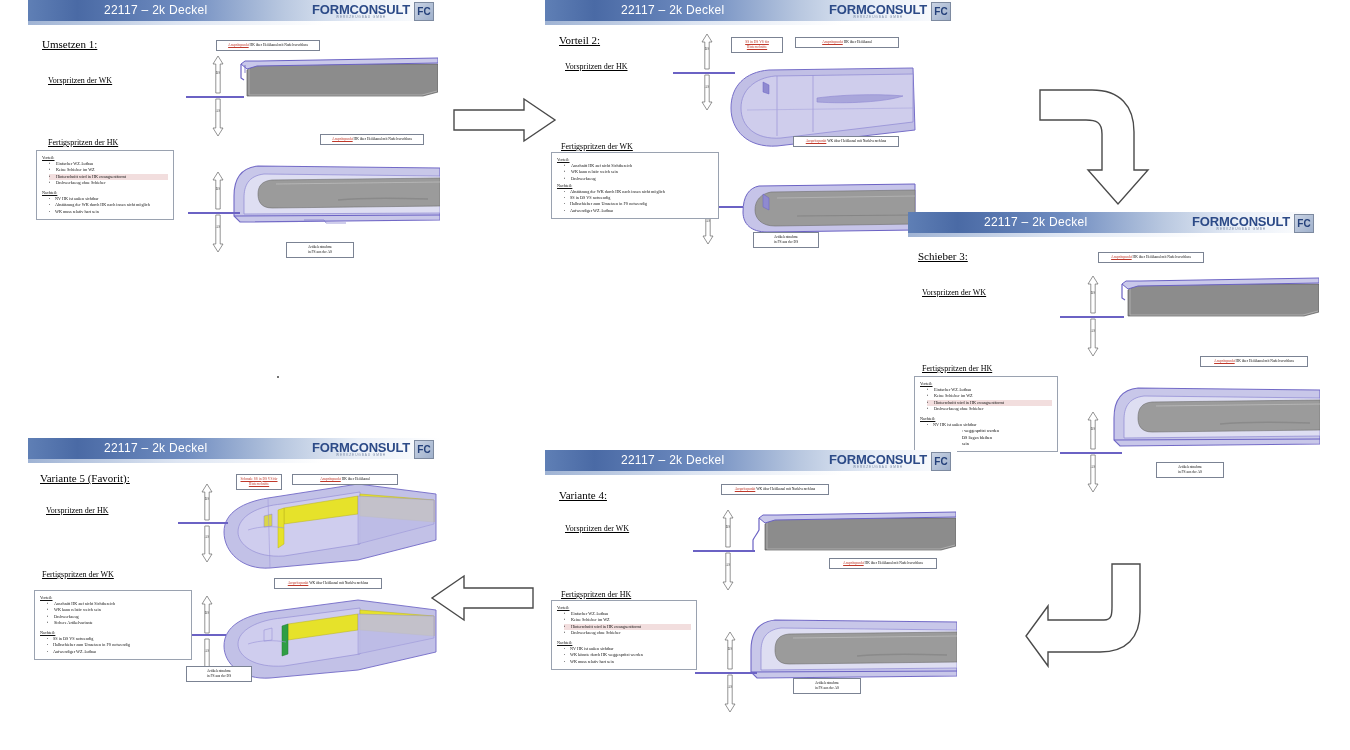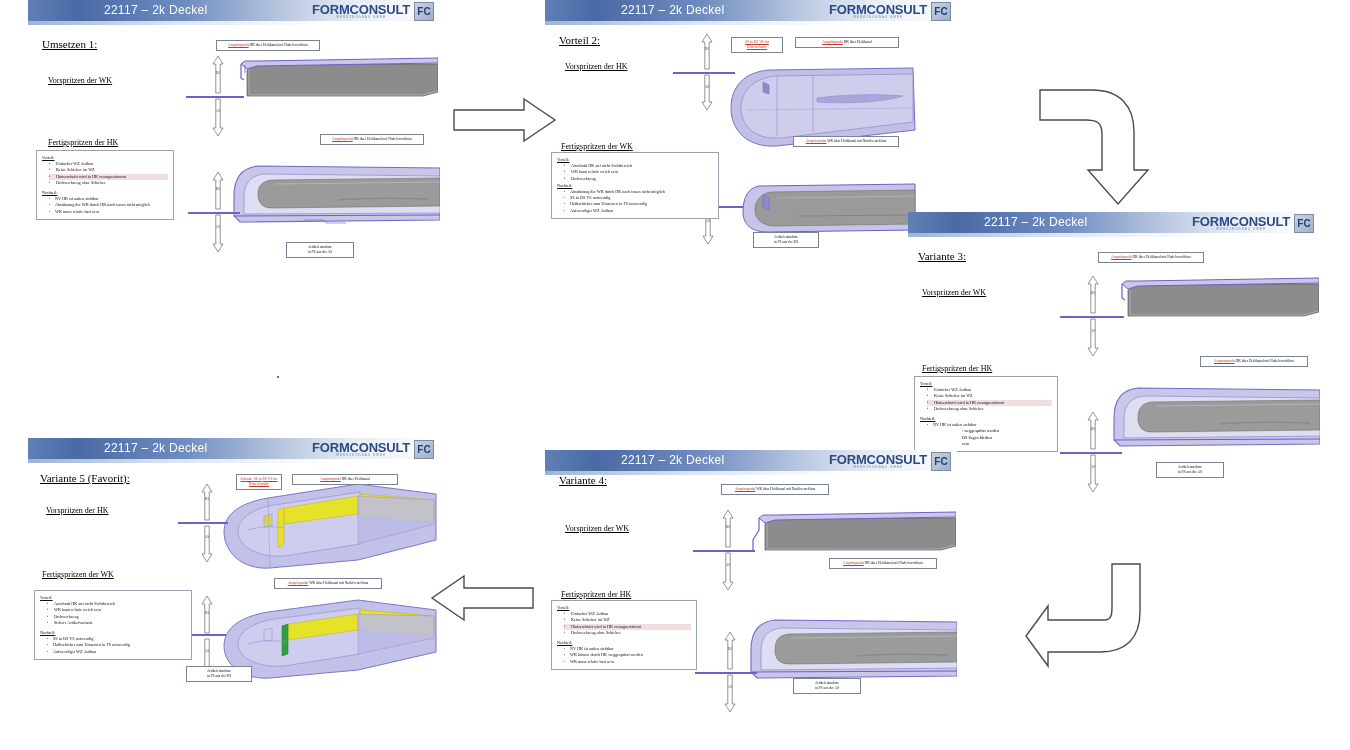--- a/index.html
+++ b/index.html
@@ -224,21 +224,21 @@
     <div class="hdr-title">22117 – 2k Deckel</div>
     <div class="logo">
       <div>
         <div class="logo-txt">FORMCONSULT</div>
         <div class="logo-sub">WERKZEUGBAU GMBH</div>
       </div>
       <div class="logo-box">FC</div>
     </div>
   </div>
 
-  <div class="vtitle" style="left:10px;top:38px;">Variante 3:</div>
+  <div class="vtitle" style="left:10px;top:38px;">Schieber 3:</div>
   <div class="stitle" style="left:14px;top:76px;">Vorspritzen der WK</div>
   <div class="stitle" style="left:14px;top:152px;">Fertigspritzen der HK</div>
 
   <svg class="model" style="left:196px;top:58px;" width="215" height="52" viewBox="0 0 215 52">
     <path d="M24,20 L24,46 L200,46 L215,42 L215,14 L34,14 Z" fill="#8c8c8c" stroke="#5d5d5d" stroke-width=".7"></path>
     <path d="M26,16 L26,45 L199,45 L214,41" fill="none" stroke="#b5b5b5" stroke-width=".8"></path>
     <path d="M18,14 L22,11 L36,11 L215,8 L215,13 L34,16 L24,19 Z" fill="#c9c8ea" stroke="#6b62c4" stroke-width="1"></path>
     <path d="M18,14 L18,28 L21,30" fill="none" stroke="#6b62c4" stroke-width="1.2"></path>
   </svg>
   <div class="ptline" style="left:152px;top:104px;width:64px;"></div>
@@ -309,21 +309,21 @@
     <div class="hdr-title">22117 – 2k Deckel</div>
     <div class="logo">
       <div>
         <div class="logo-txt">FORMCONSULT</div>
         <div class="logo-sub">WERKZEUGBAU GMBH</div>
       </div>
       <div class="logo-box">FC</div>
     </div>
   </div>
 
-  <div class="vtitle" style="left:14px;top:24px;text-decoration:underline;">Variante 4:</div>
+  <div class="vtitle" style="left:14px;top:39px;text-decoration:underline;">Variante 4:</div>
   <div class="stitle" style="left:20px;top:74px;">Vorspritzen der WK</div>
   <div class="stitle" style="left:16px;top:140px;">Fertigspritzen der HK</div>
 
   <svg class="model" style="left:196px;top:52px;" width="215" height="58" viewBox="0 0 215 58">
     <path d="M24,22 L24,48 L200,48 L215,44 L215,16 L34,16 Z" fill="#8c8c8c" stroke="#5d5d5d" stroke-width=".7"></path>
     <path d="M26,18 L26,47 L199,47 L214,43" fill="none" stroke="#b5b5b5" stroke-width=".8"></path>
     <path d="M18,16 L22,13 L36,13 L215,10 L215,15 L34,18 L24,21 Z" fill="#c9c8ea" stroke="#6b62c4" stroke-width="1"></path>
     <path d="M18,16 L18,28 C16,32 14,34 12,38 L12,48" fill="none" stroke="#6b62c4" stroke-width="1.2"></path>
   </svg>
   <div class="ptline" style="left:148px;top:100px;width:62px;"></div>

